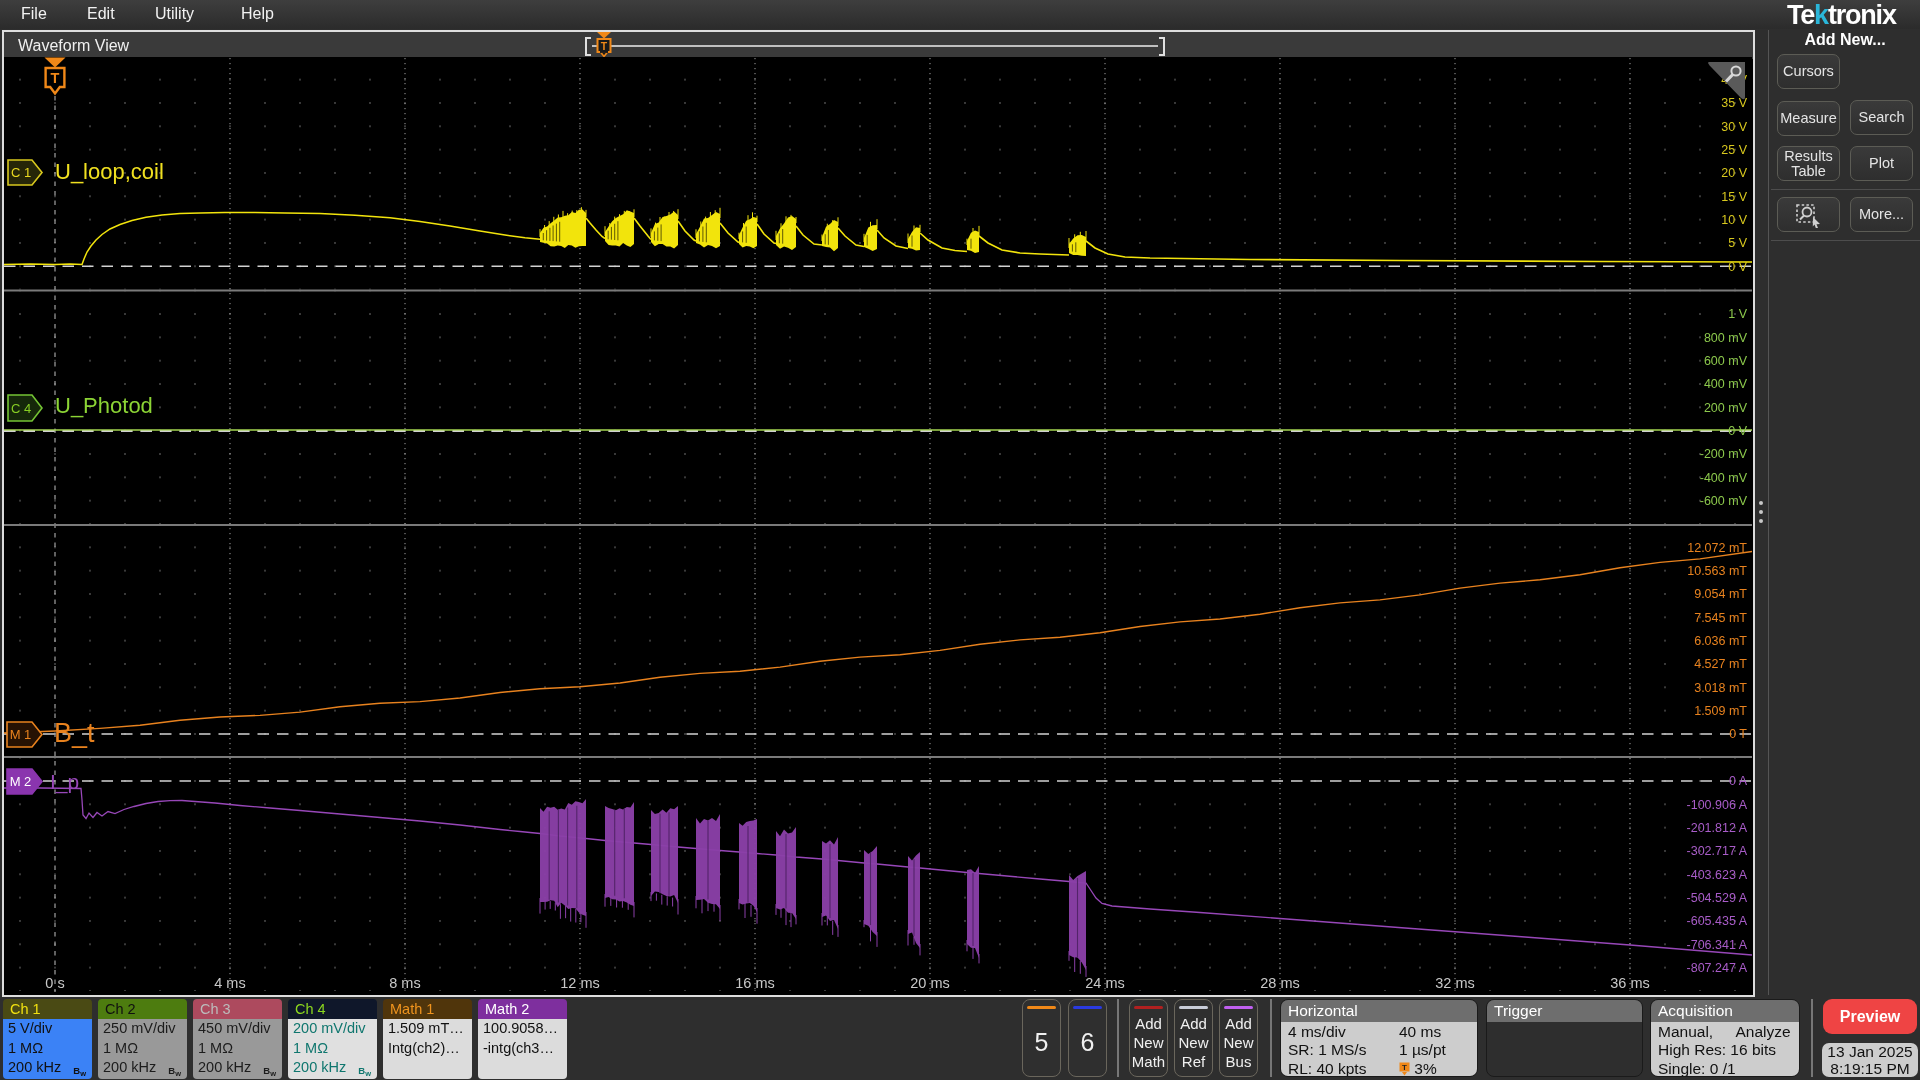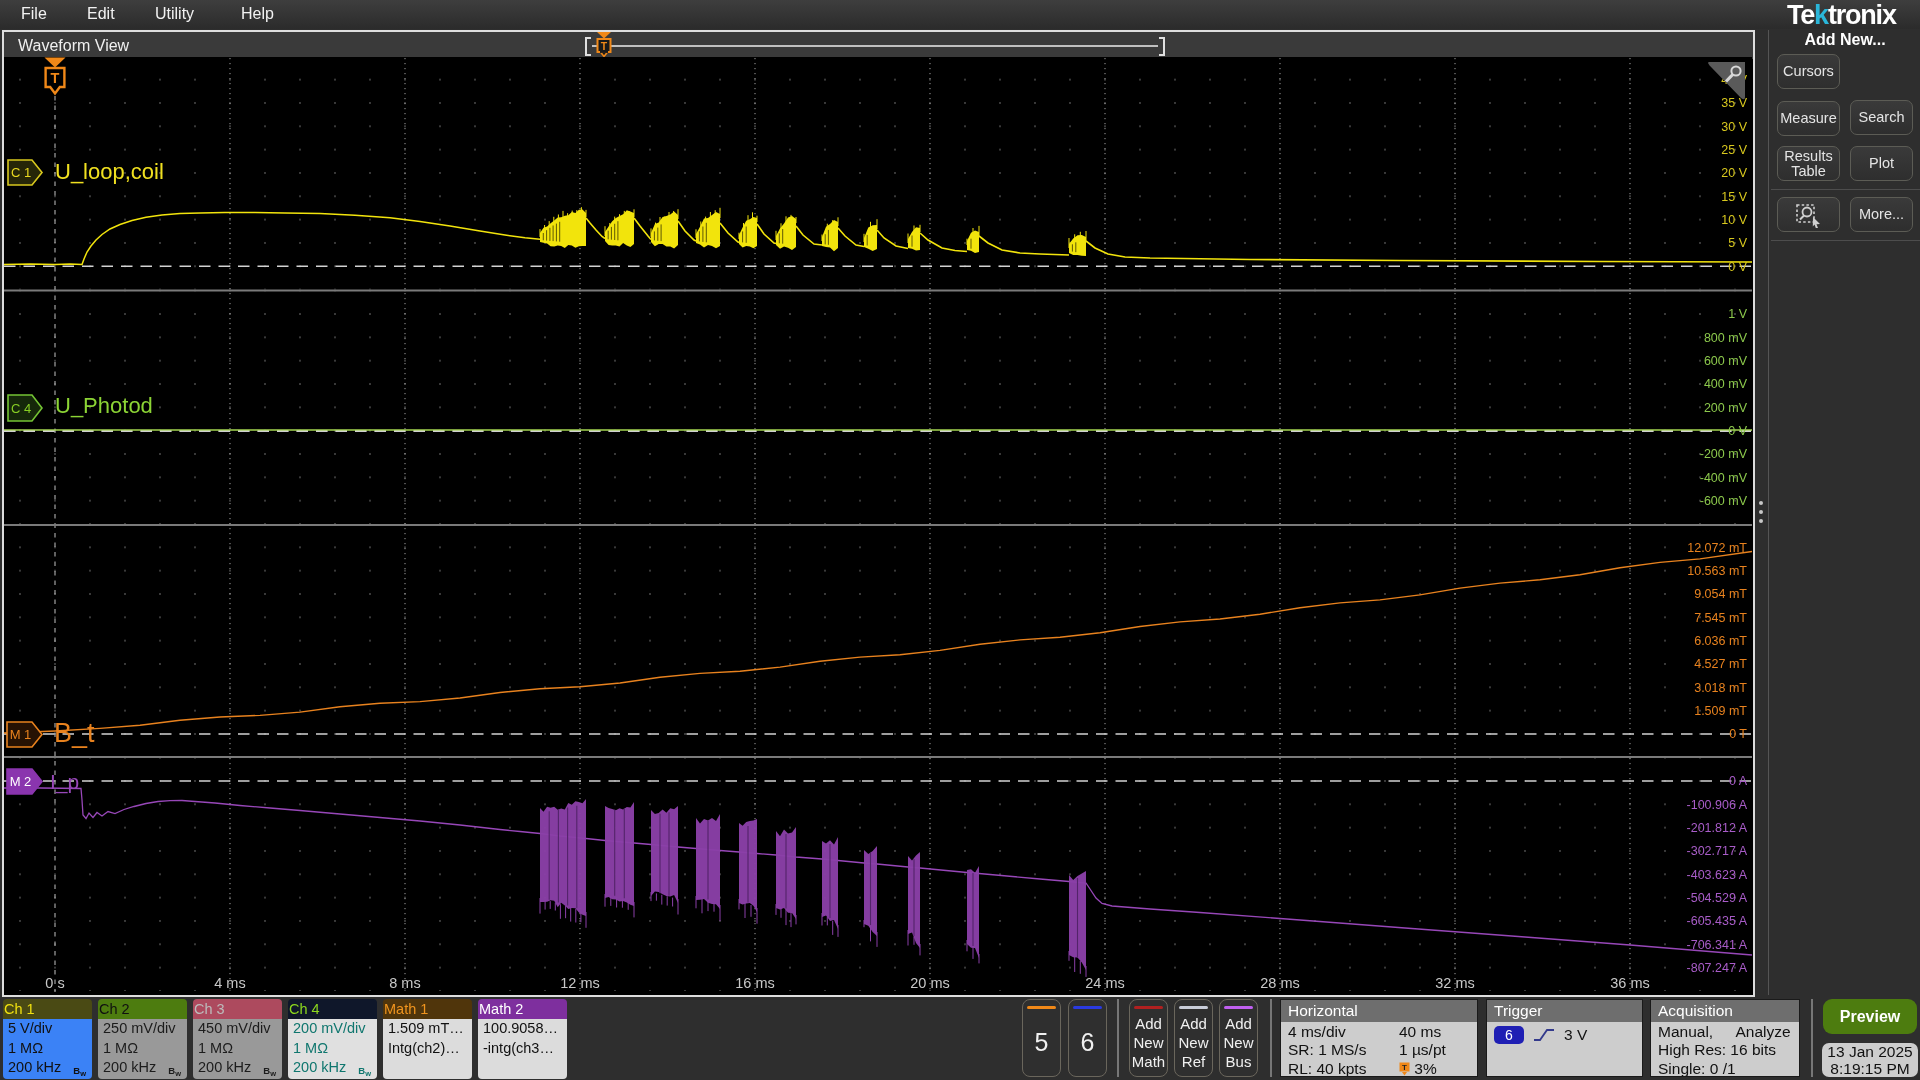--- a/index.html
+++ b/index.html
@@ -7,23 +7,23 @@
 .mi{position:absolute;top:5px;color:#f2f2f2;font-size:16px}
 .logo{position:absolute;top:0px;left:1787px;font-size:27px;font-weight:bold;color:#fff;letter-spacing:-1.2px}
 .logo i{color:#2ab6d9;font-style:normal}
 .panel{left:2px;top:30px;width:1753px;height:967px;border:2px solid #dedede;background:#000}
 .wvhead{position:absolute;left:0;top:0;width:100%;height:27px;background:#3a3a3a;color:#f0f0f0;font-size:16px;line-height:27px;padding-left:14px}
 .sidebar-sep{left:1768px;top:30px;width:1px;height:965px;background:#555}
 .sbtn{position:absolute;width:63px;height:35px;background:linear-gradient(#3a3a3a,#2e2e2e);border:1px solid #5c5c55;border-radius:7px;color:#e4e4e4;font-size:14.5px;display:flex;align-items:center;justify-content:center;text-align:center;line-height:15px}
 .hsep{position:absolute;height:1px;background:#4d4d4d}
 .botbtn{position:absolute;background:#2f2f2f;border:1.5px solid #6a665c;border-radius:8px}
 .badge{position:absolute;width:89px;height:80px;border-radius:4px;overflow:hidden}
-.bhead{height:20px;font-size:14.5px;padding-left:1px;line-height:20px}
+.bhead{height:20px;font-size:14.5px;padding-left:7px;line-height:20px}
 .bbody{height:60px;font-size:14.5px;padding-left:5px;line-height:19.5px;color:#111}
-.gpanel{position:absolute;border-radius:0;overflow:hidden;border:1px solid #1a1a1a}
+.gpanel{position:absolute;border-radius:8px;overflow:hidden;border:1px solid #1a1a1a}
 .ghead{height:22px;background:#6e6e6e;color:#fff;font-size:15.5px;line-height:22px;padding-left:7px}
 .gbody{background:#cdcdcd;color:#111;font-size:15.5px;line-height:18.3px;padding:1px 0 0 7px;height:56px}
 .bw{font-size:9.5px;vertical-align:4px;font-weight:bold}
 .bw span{font-size:7.5px;vertical-align:-2px}
 </style></head><body>
 <div class="abs menubar"></div>
 <div class="mi" style="left:21px">File</div>
 <div class="mi" style="left:87px">Edit</div>
 <div class="mi" style="left:155px">Utility</div>
 <div class="mi" style="left:241px">Help</div>
@@ -320,28 +320,23 @@
         <div style="position:absolute;left:111px;top:37px"><svg width="11" height="14" viewBox="0 0 11 14" style="vertical-align:-2px">
             <rect x="0.5" y="0.5" width="10" height="9" fill="#f08818"></rect>
             <polygon points="3,10 8,10 5.5,13.5" fill="#f08818"></polygon>
             <text x="5.5" y="8" text-anchor="middle" font-size="8" font-weight="bold" fill="#222" font-family="Liberation Sans, sans-serif">T</text>
           </svg> 3%</div>
       </div>
     </div>
   </div>
 <div class="gpanel" style="left:1486px;top:999px;width:157px;height:78px">
     <div class="ghead">Trigger</div>
-    <div class="gbody" style="height:55px">
-      <div style="margin-top:3px"><span style="display:inline-block;width:30px;height:18px;background:#1f1fb4;border-radius:5px;color:#fff;text-align:center;font-size:14px;line-height:18px">6</span><svg width="24" height="16" viewBox="0 0 24 16" style="vertical-align:-3px;margin-left:8px">
-          <path d="M2 13 H8 L15 3 H22" stroke="#333a8c" stroke-width="1.8" fill="none"></path>
-        </svg><span style="margin-left:8px">3 V</span></div>
-    </div>
   </div>
 <div class="gpanel" style="left:1650px;top:999px;width:150px;height:78px">
     <div class="ghead">Acquisition</div>
     <div class="gbody">
       <div>Manual, <span style="margin-left:18px">Analyze</span></div>
       <div>High Res: 16 bits</div>
       <div>Single: 0 /1</div>
     </div>
   </div>
 <div class="abs" style="left:1811px;top:999px;width:1.5px;height:78px;background:#777"></div>
-<div class="abs" style="left:1823px;top:999px;width:94px;height:35px;background:#4d7c0f;border-radius:9px;color:#fff;font-weight:bold;font-size:16px;text-align:center;line-height:35px">Preview</div>
+<div class="abs" style="left:1823px;top:999px;width:94px;height:35px;background:#ef4444;border-radius:9px;color:#fff;font-weight:bold;font-size:16px;text-align:center;line-height:35px">Preview</div>
 <div class="abs" style="left:1822px;top:1043px;width:96px;height:34px;background:#cdcdcd;border-radius:7px;color:#111;font-size:15.5px;text-align:center;line-height:16.5px;padding-top:1px">13 Jan 2025<br>8:19:15 PM</div>
 </body></html>

